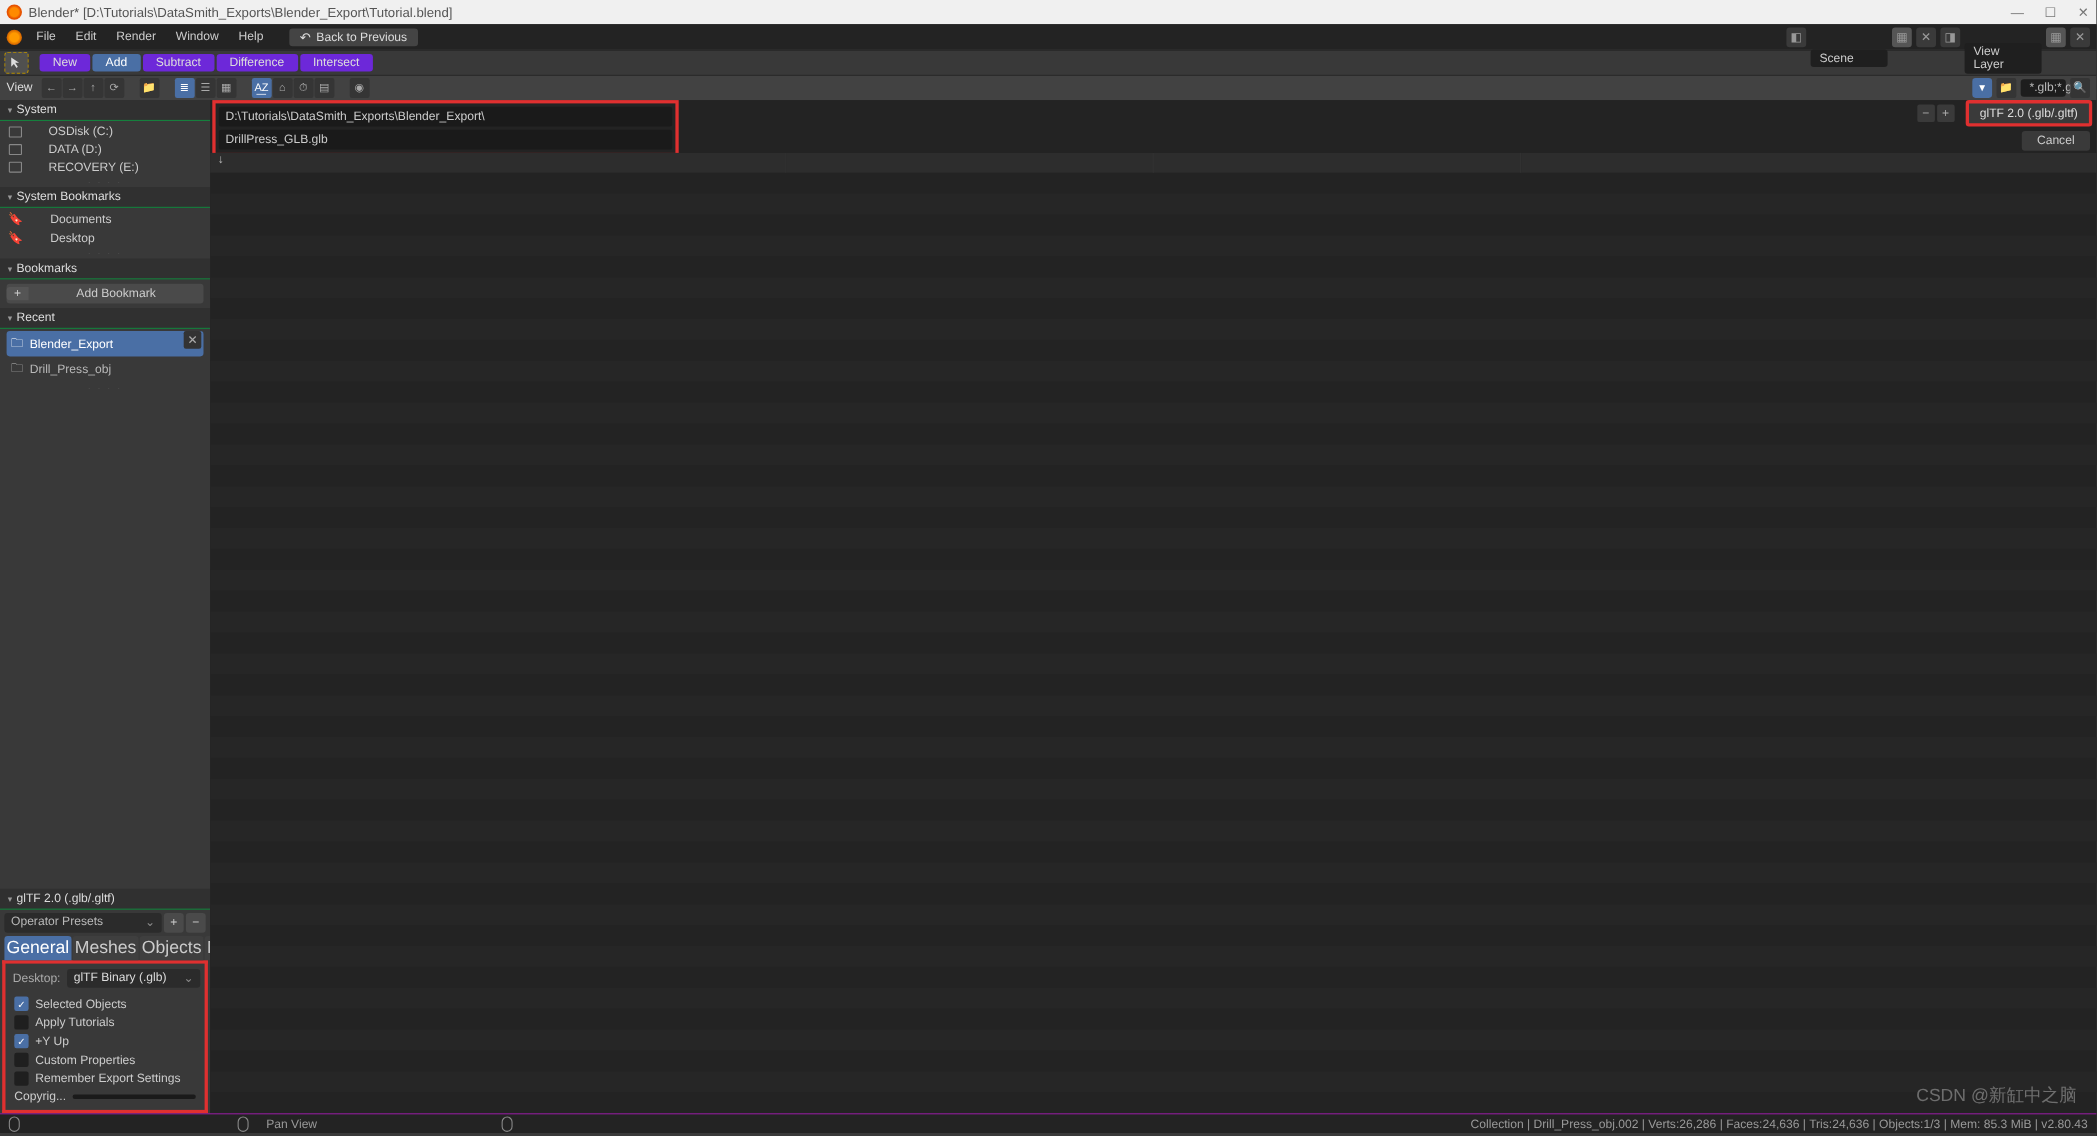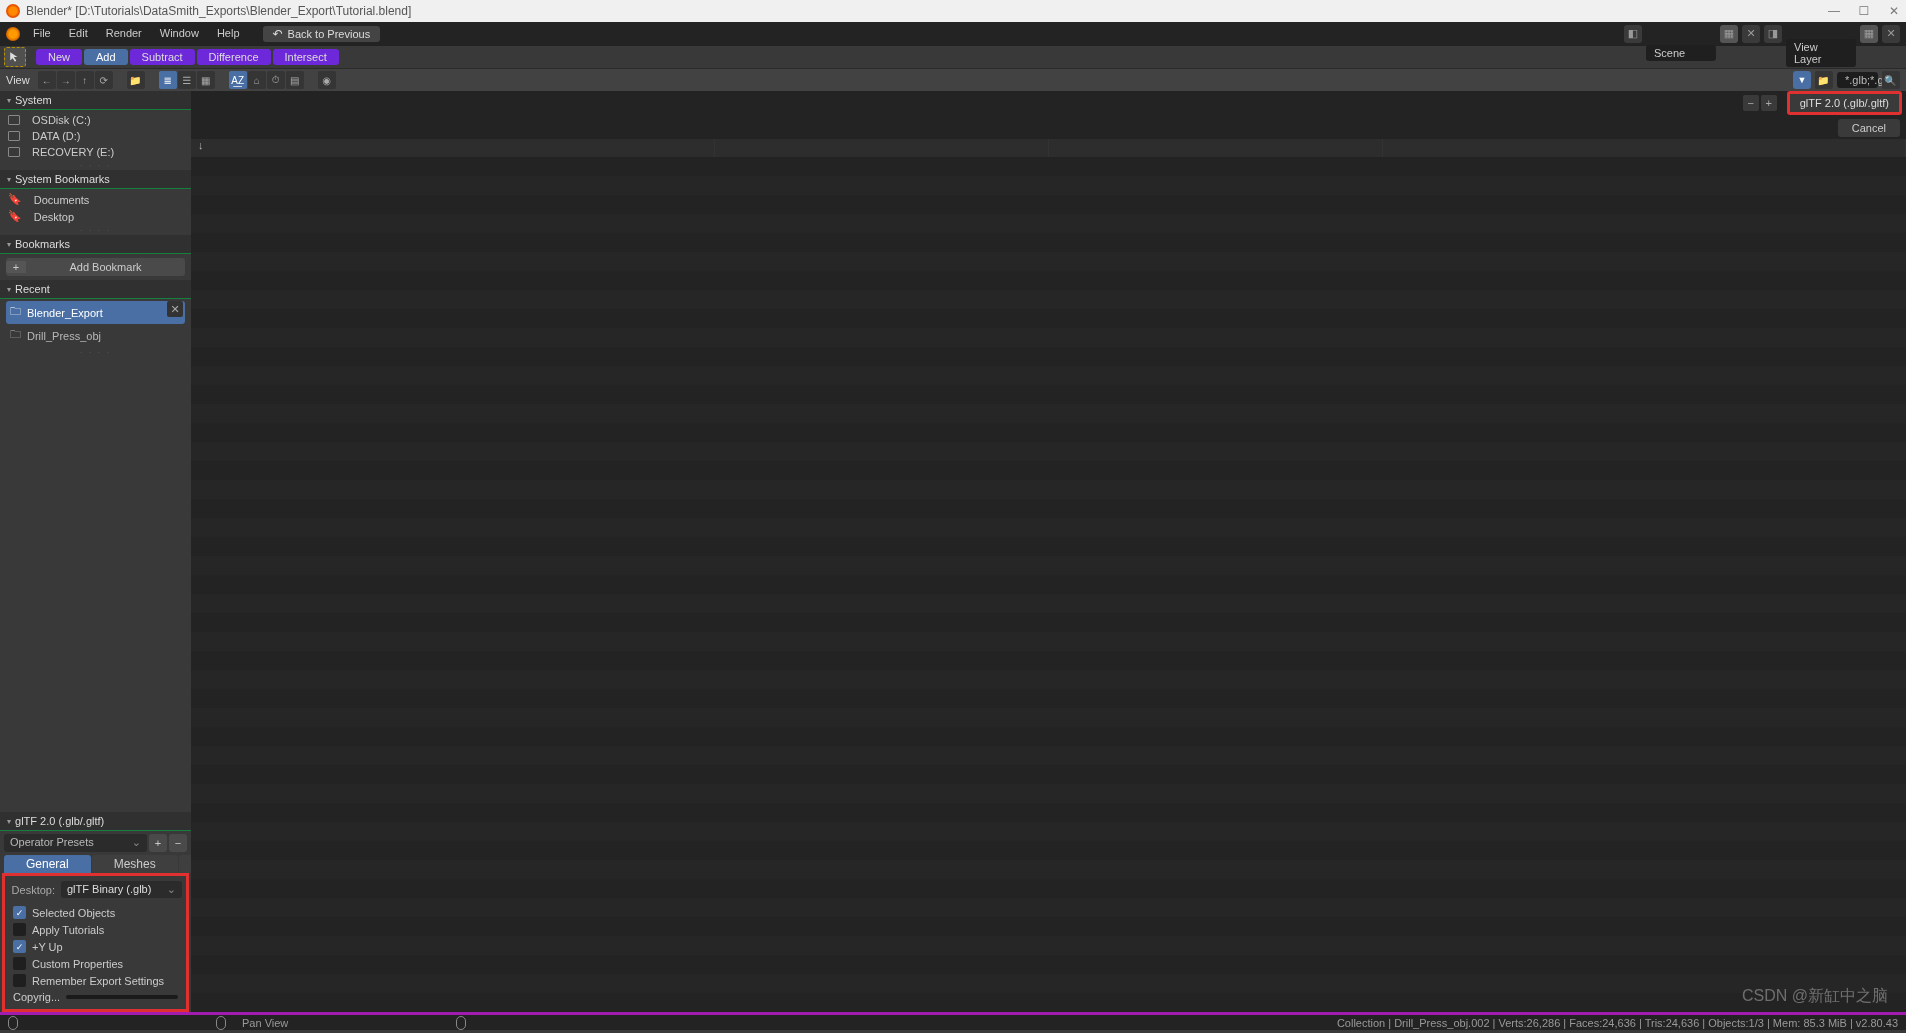--- a/index.html
+++ b/index.html
@@ -39,42 +39,42 @@
 .toolbar2 .right { margin-left: auto; display: flex; align-items: center; gap: 4px; }
 .toolbar2 .filter-in { background: #1d1d1d; color: #bbb; padding: 2px 8px; border-radius: 3px; width: 41px; }
 .toolbar2 .funnel { width: 18px; height: 18px; background: #4a6fa5; border-radius: 3px; display: flex; align-items: center; justify-content: center; color: #fff; font-size: 9px; }
 
 
 .main { display: flex; height: calc(100% - 22px - 23px - 23px - 23px - 21px); }
 .sidebar { width: 191px; background: #393939; display: flex; flex-direction: column; overflow: hidden; }
 .panel-hdr { background: #303030; padding: 3px 7px; color: #ddd; border-bottom: 1px solid #15803d; display: flex; align-items: center; }
 .panel-hdr::before { content: "▾"; font-size: 8px; margin-right: 4px; color: #999; }
 .panel-body { padding: 2px 6px; }
-.vol-item { padding: 2px 2px; display: flex; align-items: center; gap: 12px; color: #ccc; }
+.vol-item { padding: 2px 2px; display: flex; align-items: center; gap: 24px; color: #ccc; }
 .vol-item .hdd { width: 12px; height: 10px; border: 1px solid #888; border-radius: 1px; }
 .splitter-dots { text-align: center; color: #555; font-size: 8px; line-height: 8px; letter-spacing: 2px; }
 .bookmark-add { margin: 4px 6px; }
 .btn-wide { background: #4a4a4a; color: #ccc; padding: 3px 0; text-align: center; border-radius: 3px; display: flex; }
 .btn-wide .plus { width: 20px; background: #555; border-radius: 3px 0 0 3px; }
 .btn-wide .lbl { flex: 1; }
 .recent-item { padding: 2px 4px; display: flex; align-items: center; gap: 6px; border-radius: 3px; }
 .recent-item.active { background: #4a6fa5; color: #fff; }
 .recent-item .folder { color: #bbb; }
 .recent-item.active .folder { color: #fff; }
 .recent-del { width: 16px; height: 16px; background: #333; color: #aaa; display: flex; align-items: center; justify-content: center; border-radius: 2px; position: absolute; right: 8px; }
 .recent-wrap { position: relative; }
 
 
 .export-panel { margin-top: auto; }
 .preset-row { display: flex; gap: 2px; padding: 3px 4px; }
 .preset-dd { flex: 1; background: #2b2b2b; padding: 2px 6px; border-radius: 3px; display: flex; }
 .preset-dd::after { content: "⌄"; margin-left: auto; color: #888; }
 .sm-btn { width: 18px; height: 18px; background: #4a4a4a; border-radius: 3px; display: flex; align-items: center; justify-content: center; color: #ccc; }
 .tabs { display: flex; padding: 0 4px; gap: 1px; }
-.tab { padding: 2px 22px; background: #3f3f3f; color: #ccc; border-radius: 3px 3px 0 0; font-size: 12px; }
+.tab { padding: 2px 2px; background: #3f3f3f; color: #ccc; border-radius: 3px 3px 0 0; font-size: 16px; }
 .tab.active { background: #4a6fa5; color: #fff; }
 .opt-body { border: 3px solid #e03030; border-top: none; padding: 4px; margin: 0 2px; }
 .opt-body-top { border: 3px solid #e03030; border-bottom: none; padding-top: 3px; margin: 0 2px; }
 .opt-row { display: flex; align-items: center; padding: 2px 4px; gap: 6px; color: #ccc; }
 .opt-row .lbl-r { width: 46px; text-align: right; color: #aaa; }
 .opt-row .dd { flex: 1; background: #2b2b2b; padding: 2px 6px; border-radius: 3px; display: flex; color: #ddd; }
 .opt-row .dd::after { content: "⌄"; margin-left: auto; color: #888; }
 .chk { width: 13px; height: 13px; background: #1f1f1f; border-radius: 2px; display: flex; align-items: center; justify-content: center; color: #fff; font-size: 9px; }
 .chk.on { background: #4a6fa5; }
 .txt-in { flex: 1; background: #1a1a1a; padding: 2px 5px; border-radius: 3px; color: #888; }
@@ -90,21 +90,21 @@
 .stripe.odd { background: #262626; }
 
 
 .right-btns { position: absolute; right: 4px; top: 0; display: flex; gap: 4px; align-items: center; }
 .export-btn { border: 3px solid #e03030; background: #3a3a3a; padding: 3px 10px; color: #ddd; border-radius: 3px; }
 .small-ctrls { display: flex; gap: 2px; margin-right: 6px; }
 .sc { width: 16px; height: 16px; background: #3a3a3a; border-radius: 2px; color: #aaa; display: flex; align-items: center; justify-content: center; font-size: 11px; }
 .cancel-btn { background: #3a3a3a; padding: 3px 14px; color: #ccc; border-radius: 3px; }
 
 
-.statusbar { height: 18px; background: #232323; display: flex; align-items: center; padding: 0 8px; color: #999; border-top: 3px solid #a21caf; }
+.statusbar { height: 18px; background: #232323; display: flex; align-items: center; padding: 0 8px; color: #999; border-top: 1px solid #a21caf; }
 .statusbar .mouse-ic { width: 10px; height: 14px; border: 1px solid #888; border-radius: 5px; margin-right: 8px; }
 .statusbar .sb-right { margin-left: auto; display: flex; gap: 2px; }
 .statusbar .sec2 { margin-left: 190px; display: flex; align-items: center; gap: 8px; }
 
 .watermark { position: absolute; right: 18px; bottom: 26px; color: rgba(200,200,200,0.45); font-size: 16px; }
 
 svg.icon { width: 12px; height: 12px; }
 </style>
 </head>
 <body>
@@ -343,20 +343,24 @@
         <div class="stripe" style="top: 750px;"></div>
         <div class="stripe odd" style="top: 769px;"></div>
         <div class="stripe" style="top: 788px;"></div>
         <div class="stripe odd" style="top: 807px;"></div>
         <div class="stripe" style="top: 826px;"></div>
         <div class="stripe odd" style="top: 845px;"></div>
         <div class="stripe" style="top: 864px;"></div>
         <div class="stripe odd" style="top: 883px;"></div>
         <div class="stripe" style="top: 902px;"></div>
       </div>
+    <div class="path-wrap">
+      <div class="path-in">D:\Tutorials\DataSmith_Exports\Blender_Export\</div>
+      <div class="path-in">DrillPress_GLB.glb</div>
+    </div>
     <div class="list-hdr-row">
       <div class="col" style="width:524px;"><span class="list-col0">↓</span></div>
       <div class="col" style="width:334px;"></div>
       <div class="col" style="width:334px;"></div>
       <div class="col" style="flex:1;"></div>
     </div>
     <div class="right-btns">
       <div class="small-ctrls">
         <div class="sc">−</div>
         <div class="sc">+</div>

